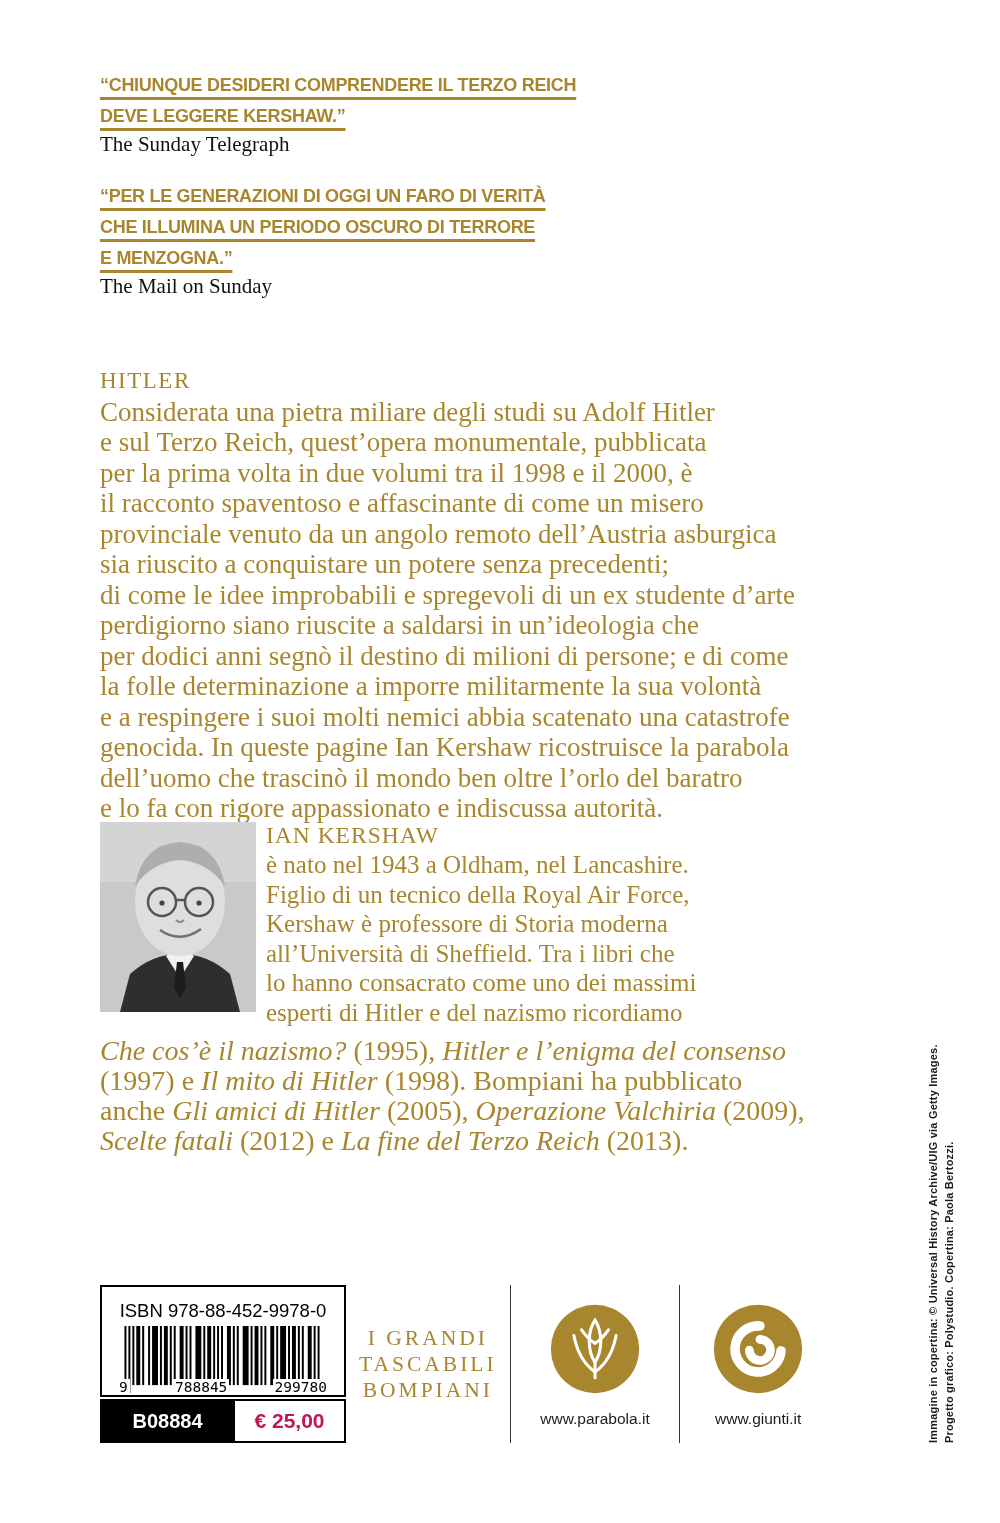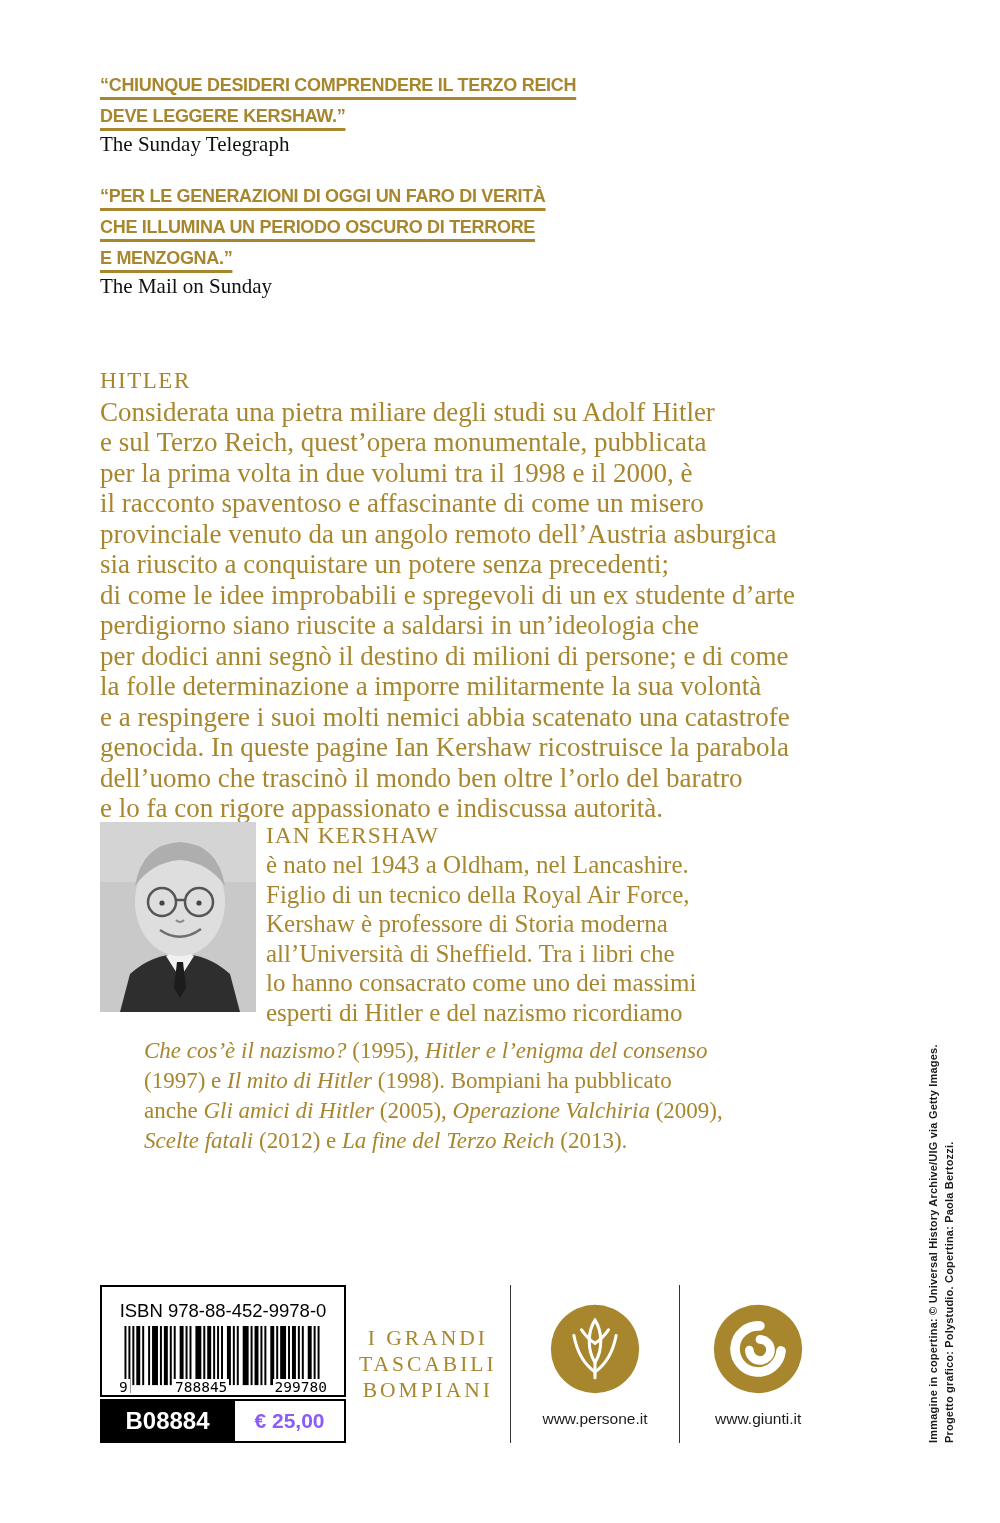--- a/index.html
+++ b/index.html
@@ -53,21 +53,21 @@
   }
   .author-side{padding-left:166px;}
   .author-name{
     font-size:23.5px;letter-spacing:1px;line-height:30px;
   }
   .author-side-lines div{
     font-size:25px;line-height:29.5px;white-space:nowrap;
   }
   .author-rich{margin-top:9px;}
   .author-rich div{
-    font-size:23px;line-height:30px;white-space:nowrap;margin-left:44px;
+    font-size:28px;line-height:30px;white-space:nowrap;
   }
   .author-rich em{font-style:italic;}
 
   
   .footer{
     position:absolute;top:1285px;left:100px;width:736px;height:158px;
     display:flex;align-items:stretch;
   }
   .isbn-cell{width:246px;display:flex;flex-direction:column;}
   .isbn-box{
@@ -83,26 +83,26 @@
   .barcode-digits{
     width:212px;display:flex;justify-content:space-between;
     font-family:"DejaVu Sans Mono", monospace;
     font-size:14.5px;color:#000;margin-top:-14px;
     background:transparent;
   }
   .barcode-digits span{background:#fff;padding:0 2px;}
   .price-row{display:flex;height:44px;margin-top:2px;}
   .code-badge{
     width:140px;background:#000;color:#fff;
-    font-family:"Liberation Sans", sans-serif;font-weight:bold;font-size:24px;
+    font-family:"Liberation Sans", sans-serif;font-weight:bold;font-size:20px;
     display:flex;align-items:center;justify-content:center;
   }
   .price-box{
     width:115px;box-sizing:border-box;border:2px solid #000;border-left:none;
-    font-family:"Liberation Sans", sans-serif;font-weight:bold;font-size:21px;color:#8b5cf6;
+    font-family:"Liberation Sans", sans-serif;font-weight:bold;font-size:21px;color:#be185d;
     display:flex;align-items:center;justify-content:center;
   }
   .series-cell{
     width:164px;display:flex;flex-direction:column;align-items:center;justify-content:center;
     border-right:1px solid #333;
   }
   .series-cell div{
     color:var(--accent);font-size:21.5px;letter-spacing:3px;line-height:26px;
   }
   .logo-cell{
@@ -278,21 +278,21 @@
         <circle cx="50" cy="50" r="46" fill="var(--accent)"></circle>
         <g stroke="#ffffff" stroke-width="3.2" fill="none" stroke-linecap="round">
           <path d="M50,20 C58,32 58,52 50,64 C42,52 42,32 50,20 Z"></path>
           <path d="M28,36 Q33,62 50,74"></path>
           <path d="M72,36 Q67,62 50,74"></path>
           <path d="M50,64 L50,80"></path>
           <path d="M36,30 Q43,40 50,44"></path>
           <path d="M64,30 Q57,40 50,44"></path>
         </g>
       </svg>
-      <div class="logo-url">www.persone.it</div>
+      <div class="logo-url">www.parabola.it</div>
     </div>
 
     <div class="logo-cell giunti">
       <svg width="96" height="96" viewBox="0 0 100 100">
         <circle cx="50" cy="50" r="46" fill="var(--accent)"></circle>
         <g stroke="#ffffff" fill="none" stroke-linecap="round">
           <path d="M52,26 A24,24 0 1,0 74,52" stroke-width="10"></path>
           <path d="M52,40 A11,11 0 1,1 41,51" stroke-width="9"></path>
         </g>
       </svg>

